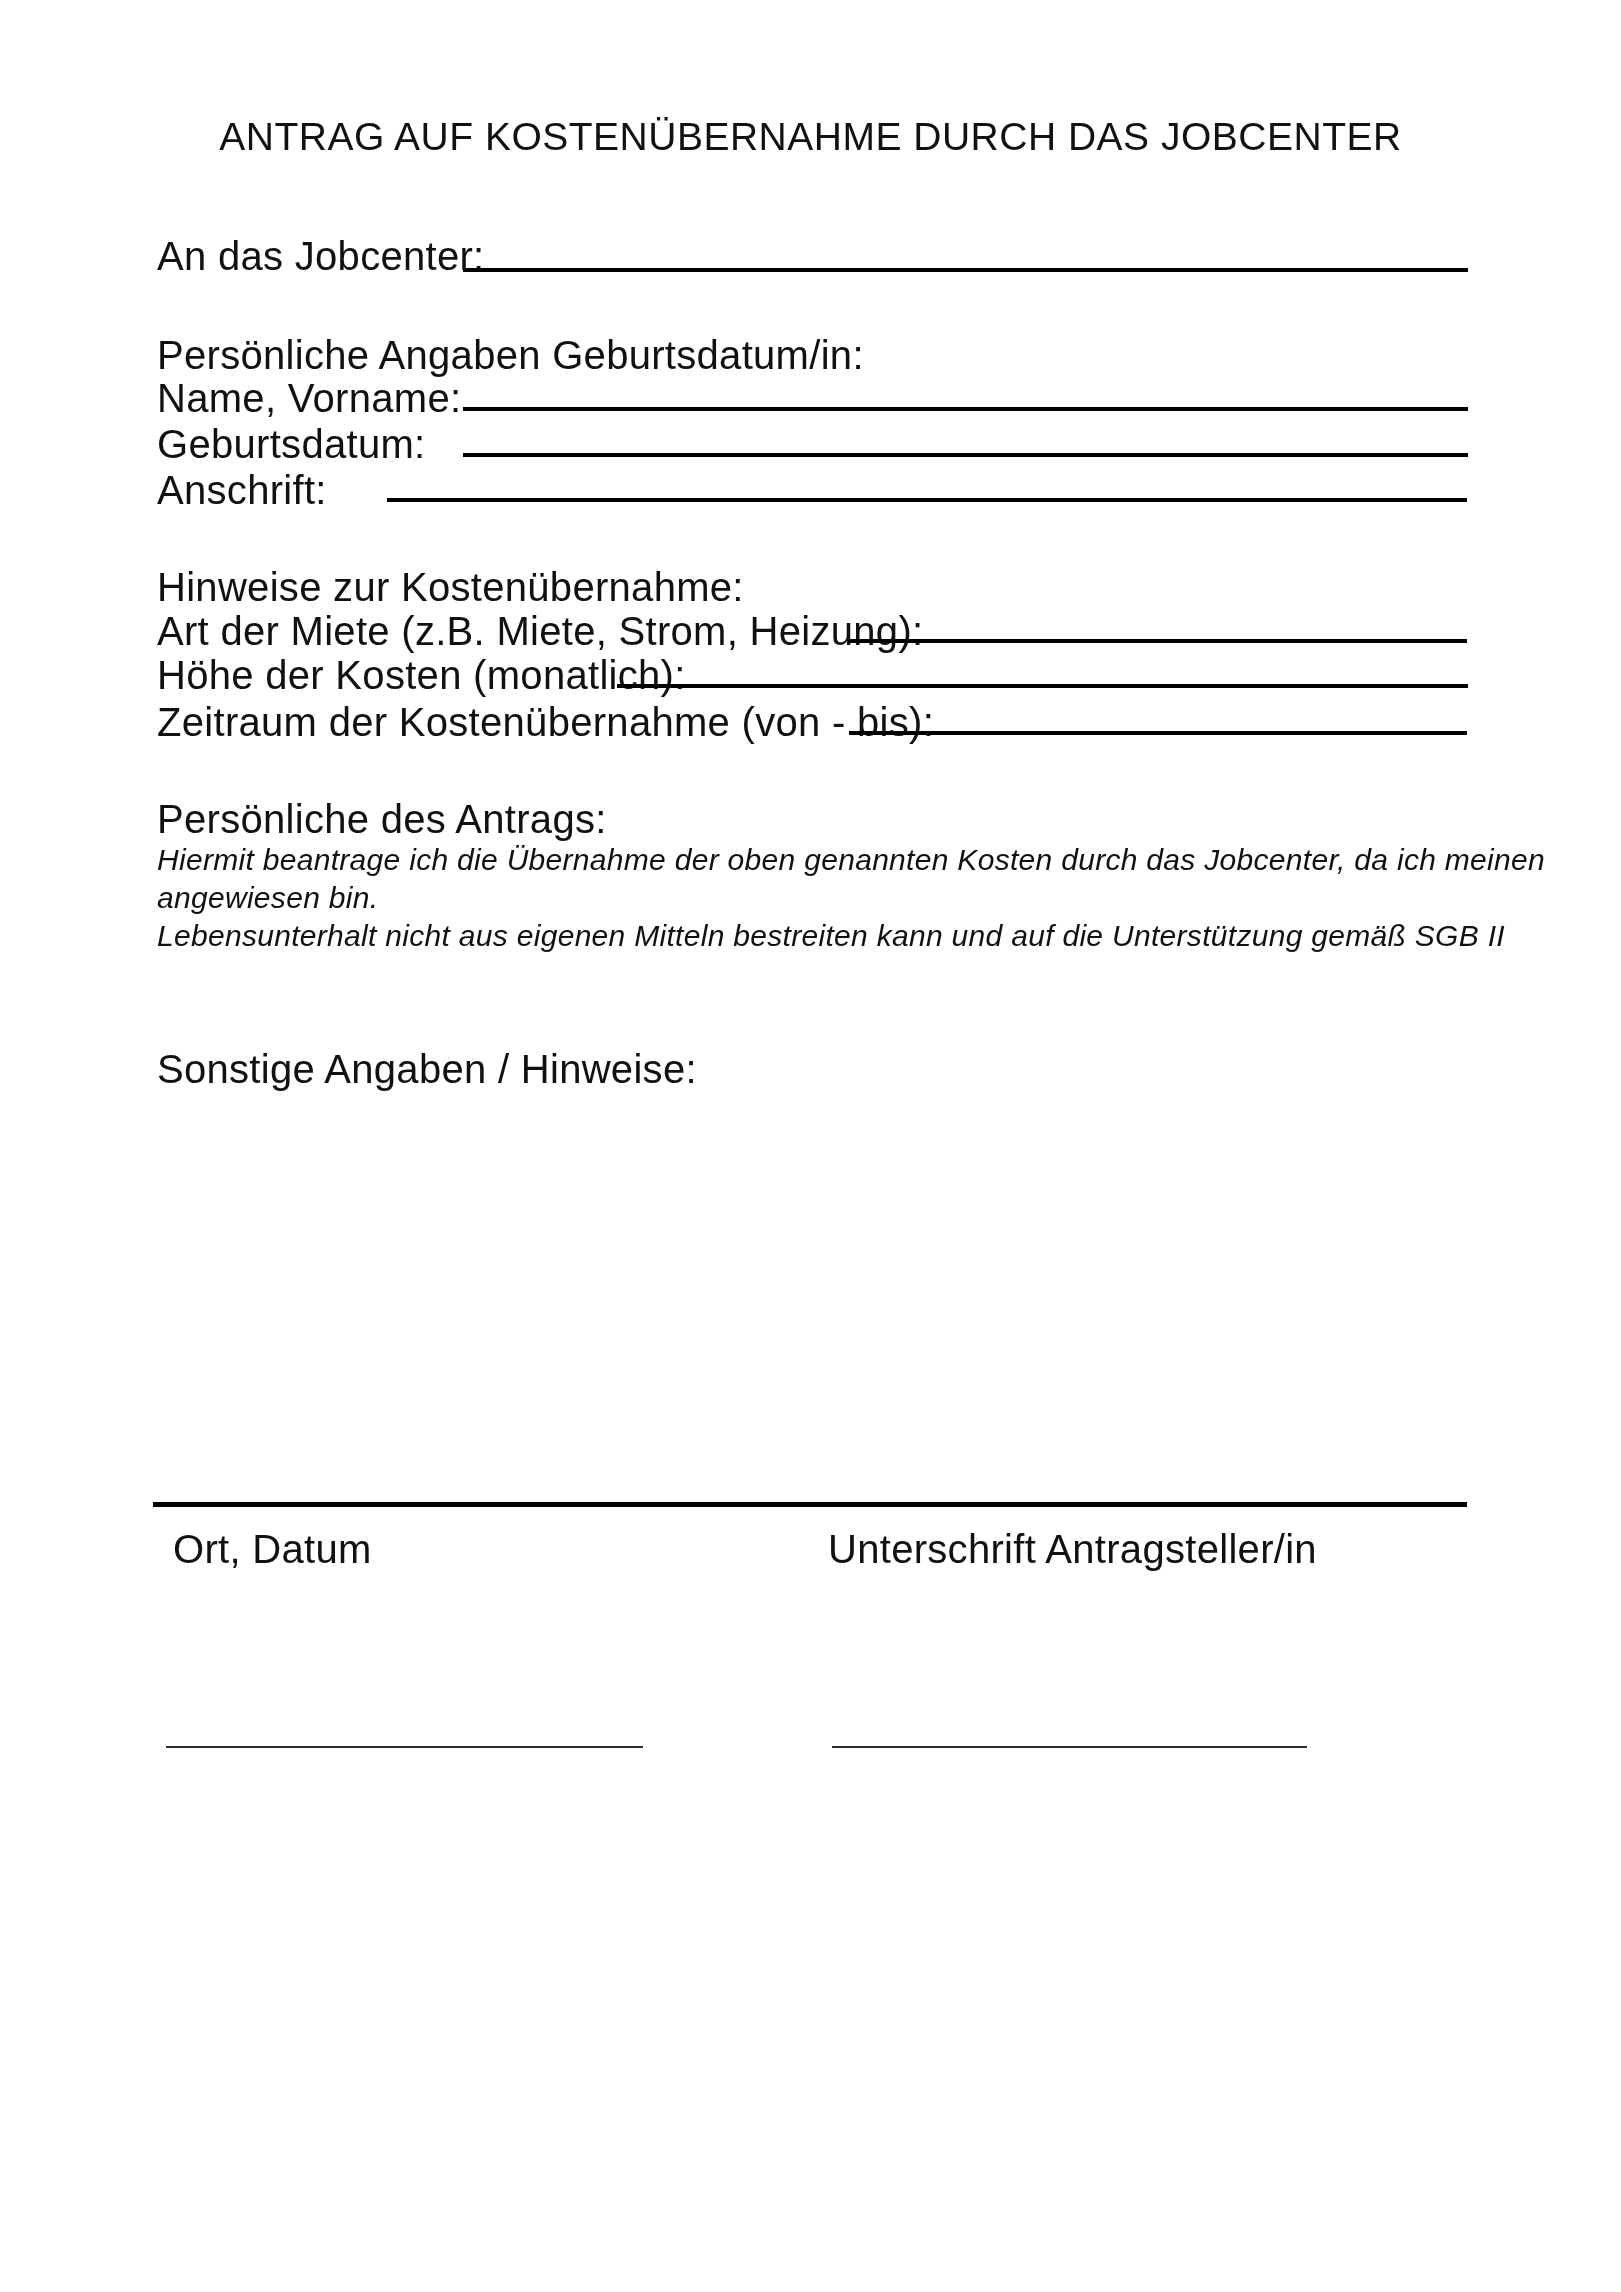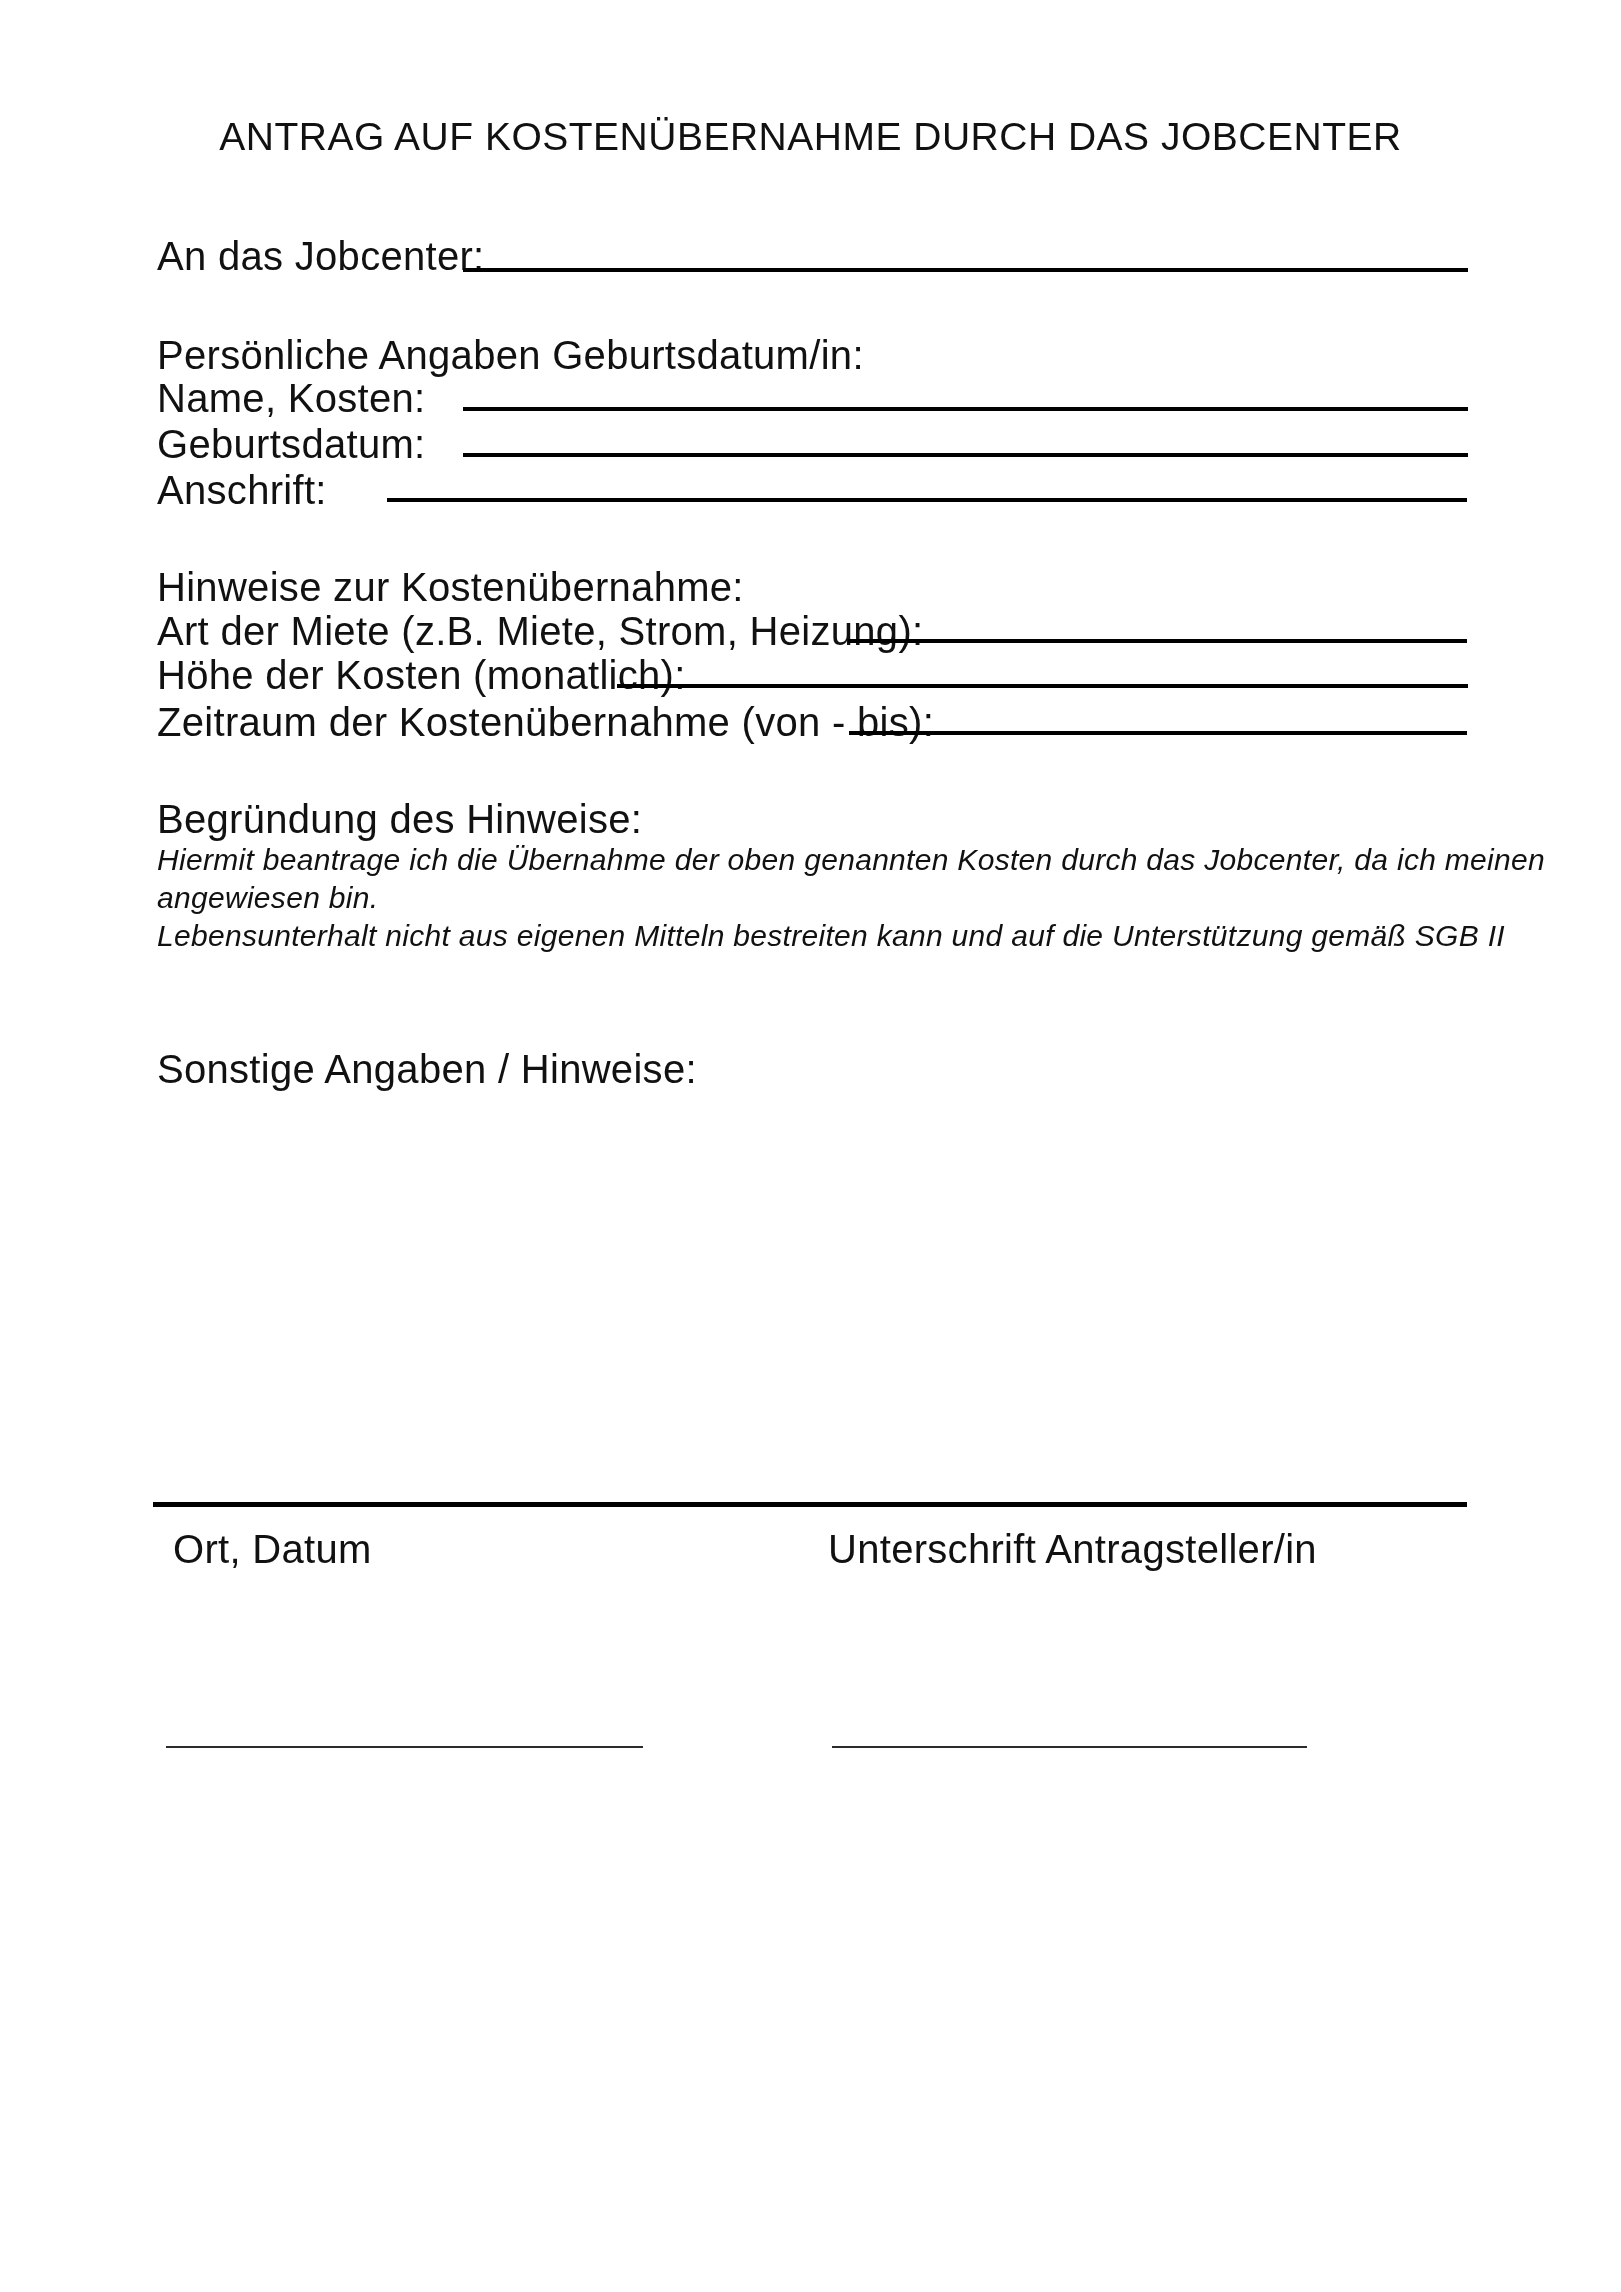--- a/index.html
+++ b/index.html
@@ -64,41 +64,41 @@
 
 <div class="page">
 
   <div class="title" style="top:114px;">ANTRAG AUF KOSTENÜBERNAHME DURCH DAS JOBCENTER</div>
 
   <div class="txt" style="left:157px; top:233px;">An das Jobcenter:</div>
   <div class="rule" style="left:463px; top:268px; width:1005px;"></div>
 
   <div class="txt" style="left:157px; top:332px;">Persönliche Angaben Geburtsdatum/in:</div>
 
-  <div class="txt" style="left:157px; top:375px;">Name, Kosten:</div>
+  <div class="txt" style="left:157px; top:375px;">Name, Vorname:</div>
   <div class="rule" style="left:463px; top:407px; width:1005px;"></div>
 
   <div class="txt" style="left:157px; top:421px;">Geburtsdatum:</div>
   <div class="rule" style="left:463px; top:453px; width:1005px;"></div>
 
   <div class="txt" style="left:157px; top:467px;">Anschrift:</div>
   <div class="rule" style="left:387px; top:498px; width:1080px;"></div>
 
   <div class="txt" style="left:157px; top:564px;">Hinweise zur Kostenübernahme:</div>
 
   <div class="txt" style="left:157px; top:608px;">Art der Miete (z.B. Miete, Strom, Heizung):</div>
   <div class="rule" style="left:848px; top:639px; width:619px;"></div>
 
   <div class="txt" style="left:157px; top:652px;">Höhe der Kosten (monatlich):</div>
   <div class="rule" style="left:617px; top:684px; width:851px;"></div>
 
   <div class="txt" style="left:157px; top:699px;">Zeitraum der Kostenübernahme (von - bis):</div>
   <div class="rule" style="left:849px; top:731px; width:618px;"></div>
 
-  <div class="txt" style="left:157px; top:796px;">Begründung des Hinweise:</div>
+  <div class="txt" style="left:157px; top:796px;">Persönliche des Antrags:</div>
   <div class="para" style="left:157px; top:841px; width:1313px;">
     <div>Hiermit beantrage ich die Übernahme der oben genannten Kosten durch das Jobcenter, da ich meinen</div>
     <div>angewiesen bin.</div>
     <div>Lebensunterhalt nicht aus eigenen Mitteln bestreiten kann und auf die Unterstützung gemäß SGB II</div>
   </div>
 
   <div class="txt" style="left:157px; top:1046px;">Sonstige Angaben / Hinweise:</div>
   <div style="position:absolute; left:157px; top:1088px; width:1310px; height:382px;"></div>
 
   <div class="rule-thick" style="left:153px; top:1502px; width:1314px;"></div>

